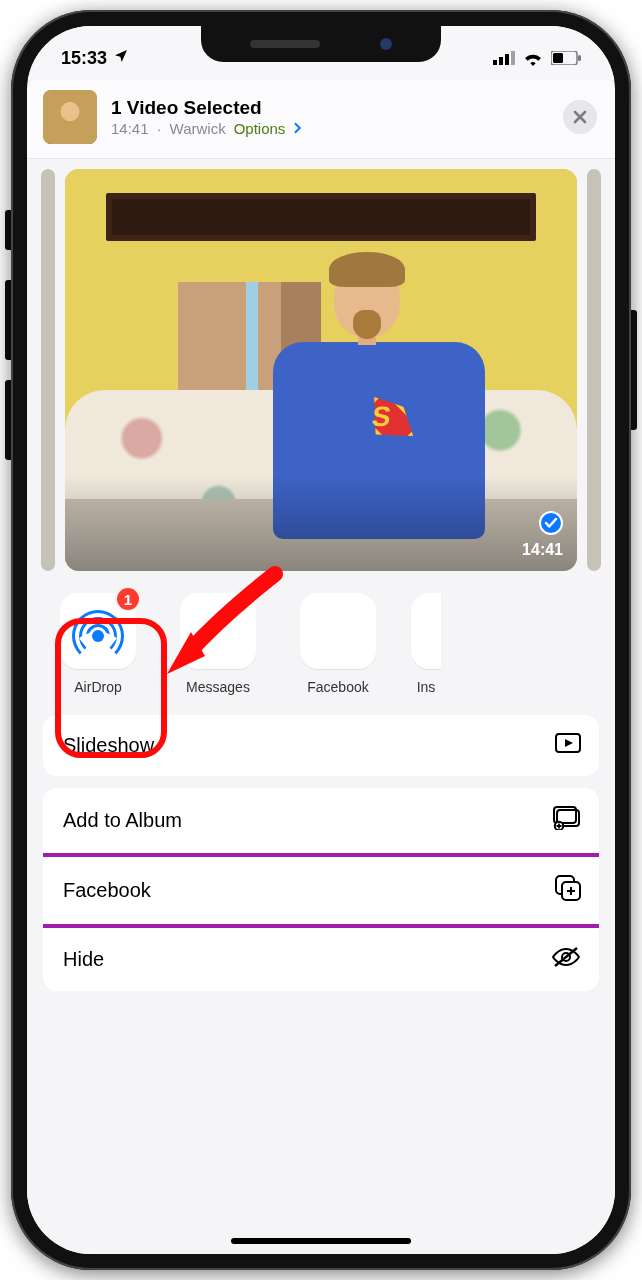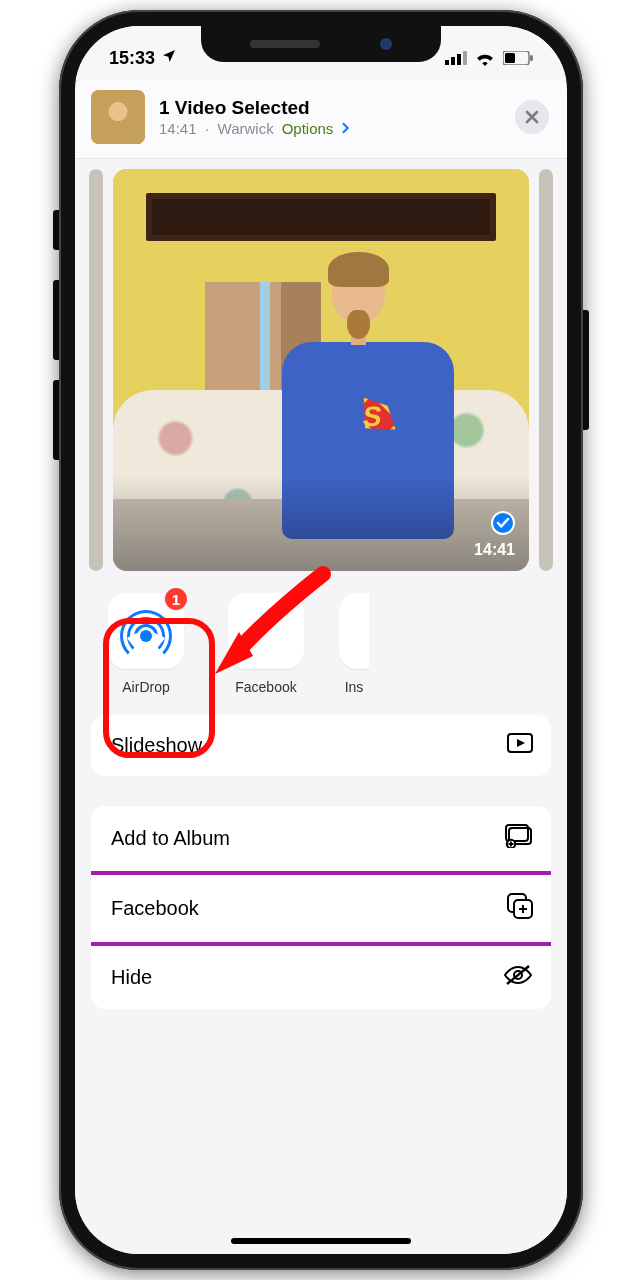--- a/index.html
+++ b/index.html
@@ -7,21 +7,21 @@
     background: #fff;
     width: 642px;
     height: 1280px;
     font-family: -apple-system, "Helvetica Neue", Arial, sans-serif;
     display: flex;
     align-items: center;
     justify-content: center;
   }
   
   .phone {
-    width: 524px;
+    width: 620px;
     height: 1260px;
     background: #111;
     border-radius: 80px;
     padding: 16px;
     position: relative;
     box-shadow: inset 0 0 0 2px #444, 0 4px 20px rgba(0,0,0,.5);
   }
   .side-button { position:absolute; background:#0b0b0b; }
   .sb-left1 { left:-6px; top:200px; width:6px; height:40px; border-radius:3px 0 0 3px;}
   .sb-left2 { left:-6px; top:270px; width:6px; height:80px; border-radius:3px 0 0 3px;}
@@ -232,21 +232,21 @@
   
   .fb-box { background:#1877f2; color:#fff; font-family: Arial, sans-serif;
             font-weight:900; font-size:62px; display:flex; align-items:flex-end; justify-content:center;
             line-height: .85;}
   
   .ig-box { background: radial-gradient(circle at 30% 110%, #fdcb52 0%, #ee2a7b 55%, #6228d7 100%);}
   .ig-box .sq{ width:44px;height:44px; border:5px solid #fff; border-radius:12px; position:relative;}
   .ig-box .sq::after{content:""; position:absolute; left:50%; top:50%; width:16px;height:16px; border:4px solid #fff; border-radius:50%; transform:translate(-50%,-50%);}
 
   
-  .list { padding: 0 16px; display:flex; flex-direction:column; gap:30px;}
+  .list { padding: 0 16px; display:flex; flex-direction:column; gap:12px;}
   .list-group { background:#fff; border-radius:14px; overflow:hidden;}
   .list-row {
     display:flex; align-items:center; justify-content:space-between;
     padding: 18px 18px 18px 20px;
     font-size:20px; color:#000;
     border-top:4px solid #a21caf;
   }
   .list-row:first-child{ border-top:none;}
   .list-row .row-icon { color:#000; }
 
@@ -391,20 +391,26 @@
                 <span class="r2"></span>
               <span class="wedge"></span>
               <span class="r1"></span>
             </div>
           </div>
           <div class="badge">1</div>
           <div class="app-label">AirDrop</div>
         </div>
 
 
+        <div class="app">
+          <div class="icon-box msgs-box">
+            <div class="bubble"></div>
+          </div>
+          <div class="app-label">Messages</div>
+        </div>
 
         <div class="app">
           <div class="icon-box fb-box">f</div>
           <div class="app-label">Facebook</div>
         </div>
 
         <div class="app partial">
           <div class="icon-box ig-box" style="width:30px; border-radius:18px 0 0 18px;">
             <div class="sq" style="margin-left:18px"></div>
           </div>

